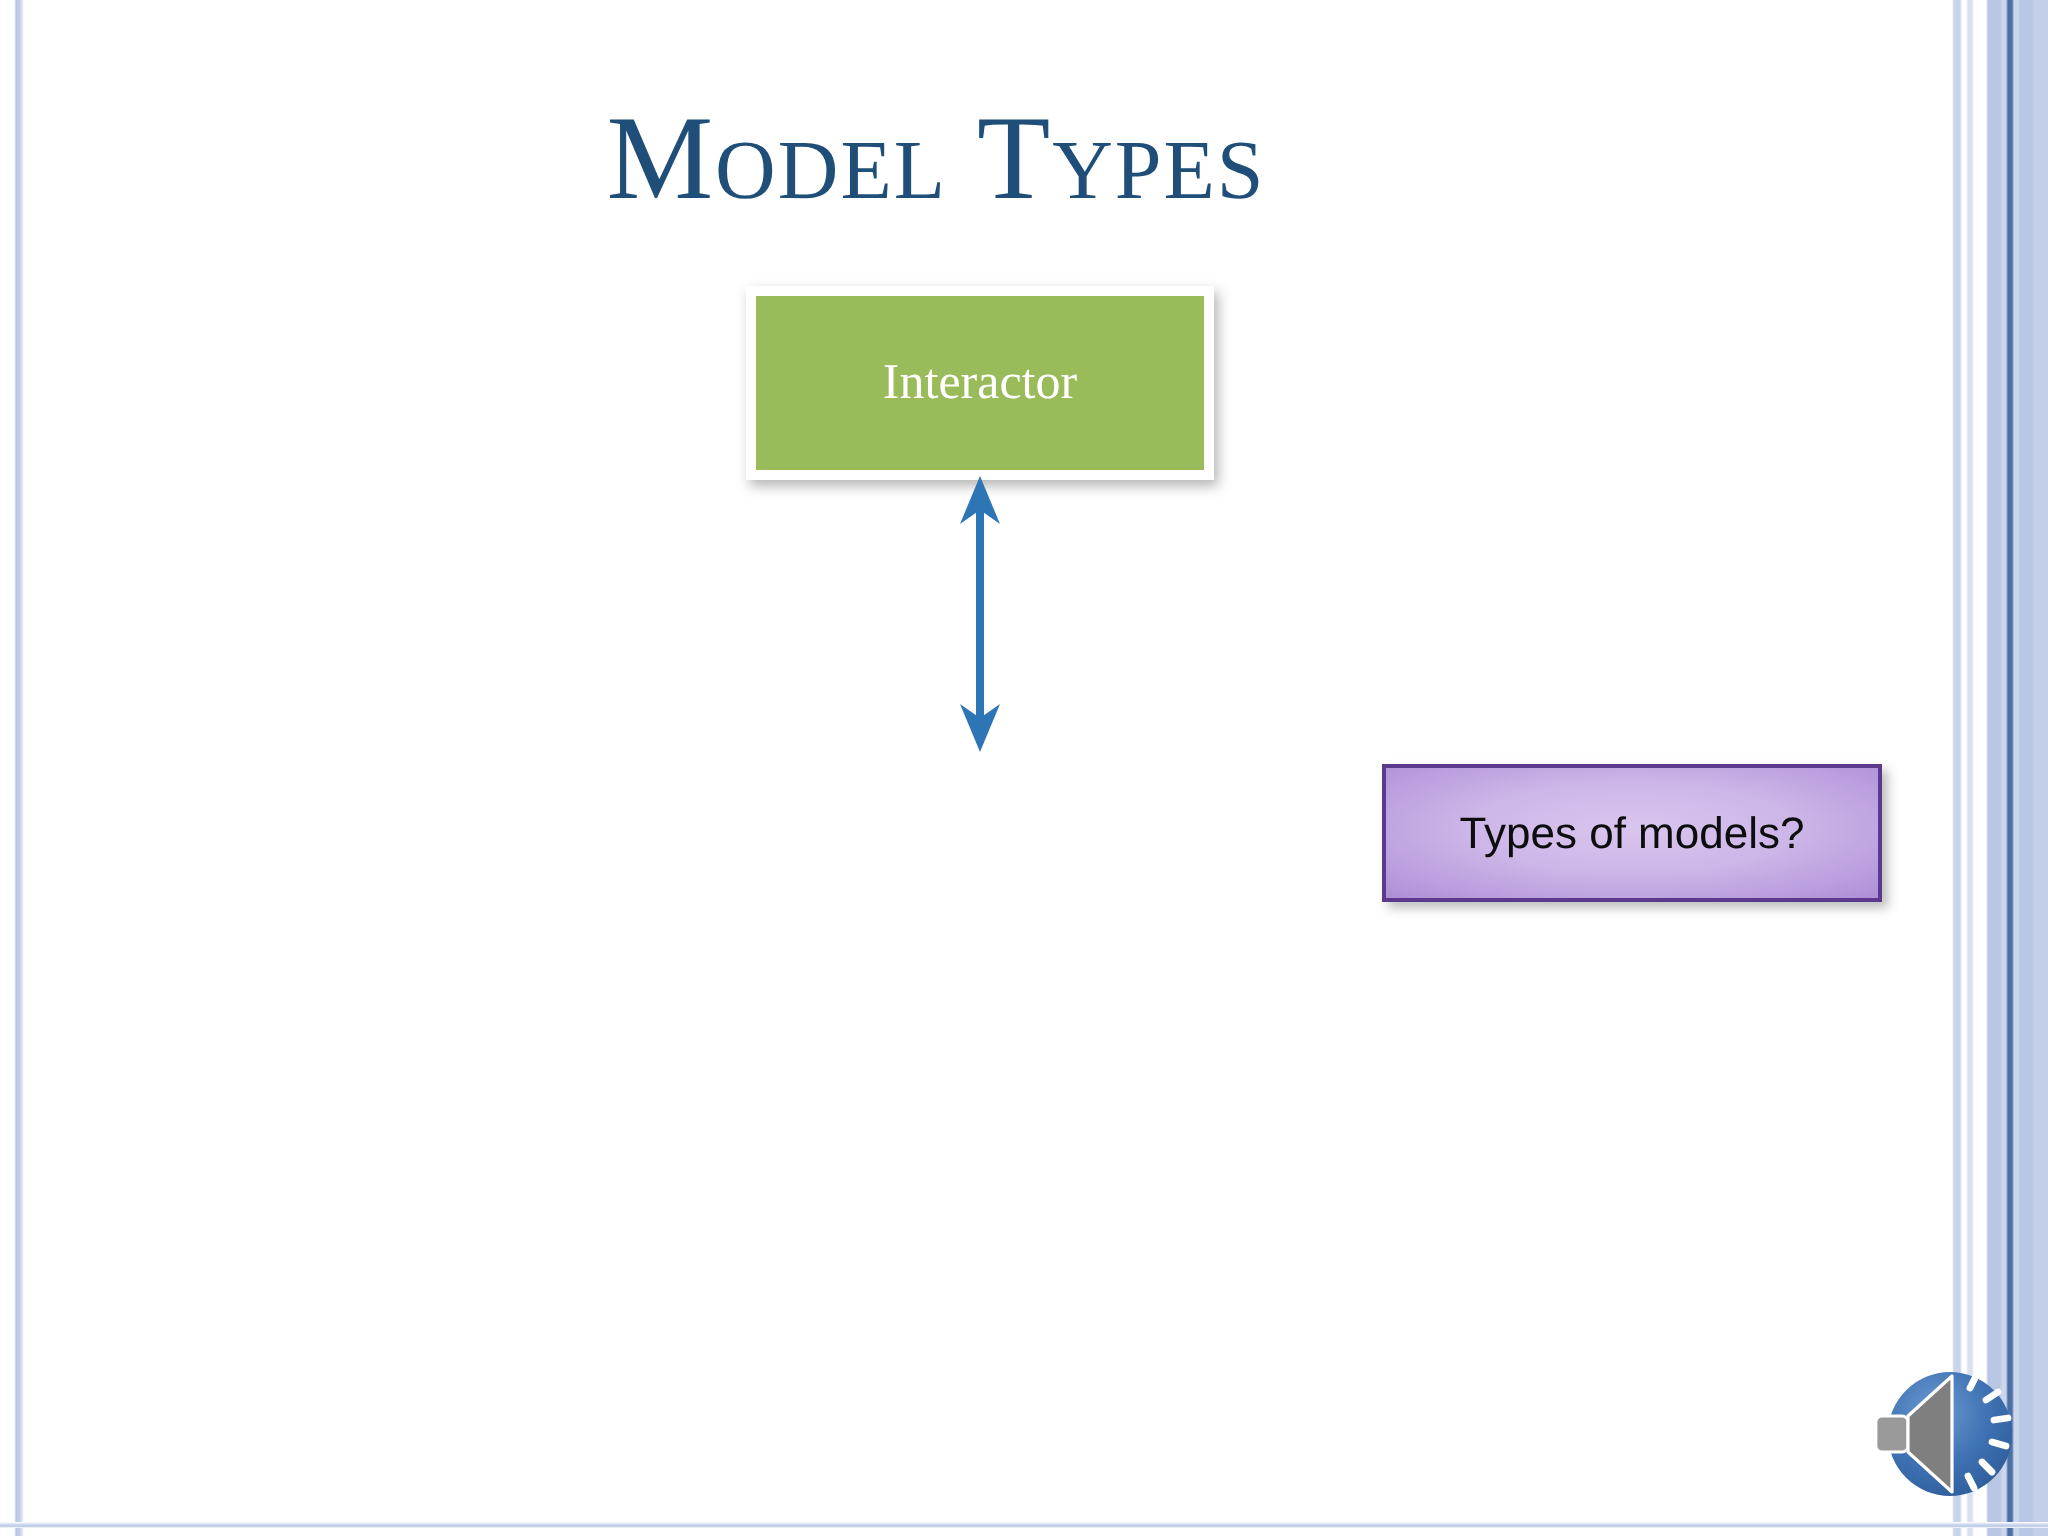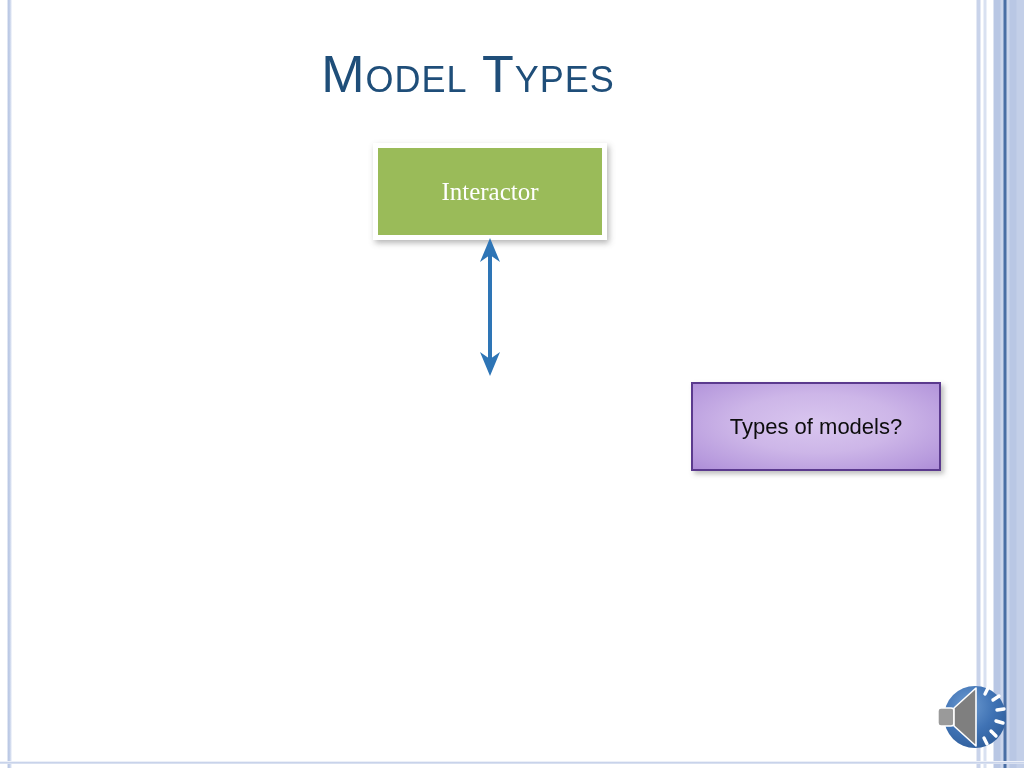--- a/index.html
+++ b/index.html
@@ -75,22 +75,22 @@
   }
 
   
   .slide-title {
     position: absolute;
     left: 0;
     top: 46px;
     width: 936px;
     text-align: center;
     color: #1f4e79;
-    font-family: Liberation Sans, sans-serif;
-    font-size: 52px;
+    font-family: Liberation Serif, serif;
+    font-size: 60px;
     font-variant: small-caps;
     letter-spacing: 1px;
     line-height: 1.1;
     white-space: nowrap;
   }
 
   
   .node {
     position: absolute;
     box-sizing: border-box;
@@ -117,21 +117,21 @@
     width: 234px;
     height: 96px;
     background: #45AFC6;
   }
 
   .callout {
     position: absolute;
     left: 691px;
     top: 382px;
     width: 250px;
-    height: 89px;
+    height: 69px;
     box-sizing: border-box;
     display: flex;
     align-items: center;
     justify-content: center;
     border: 2px solid #5b3a8e;
     background: radial-gradient(ellipse 78% 82% at 50% 46%,
                  #d9c6ef 0%, #cdb6e8 42%, #b79add 78%, #a886d4 100%);
     box-shadow: 3px 3px 5px rgba(110, 110, 110, 0.45);
     color: #0d0d0d;
     font-family: "Liberation Sans", sans-serif;

